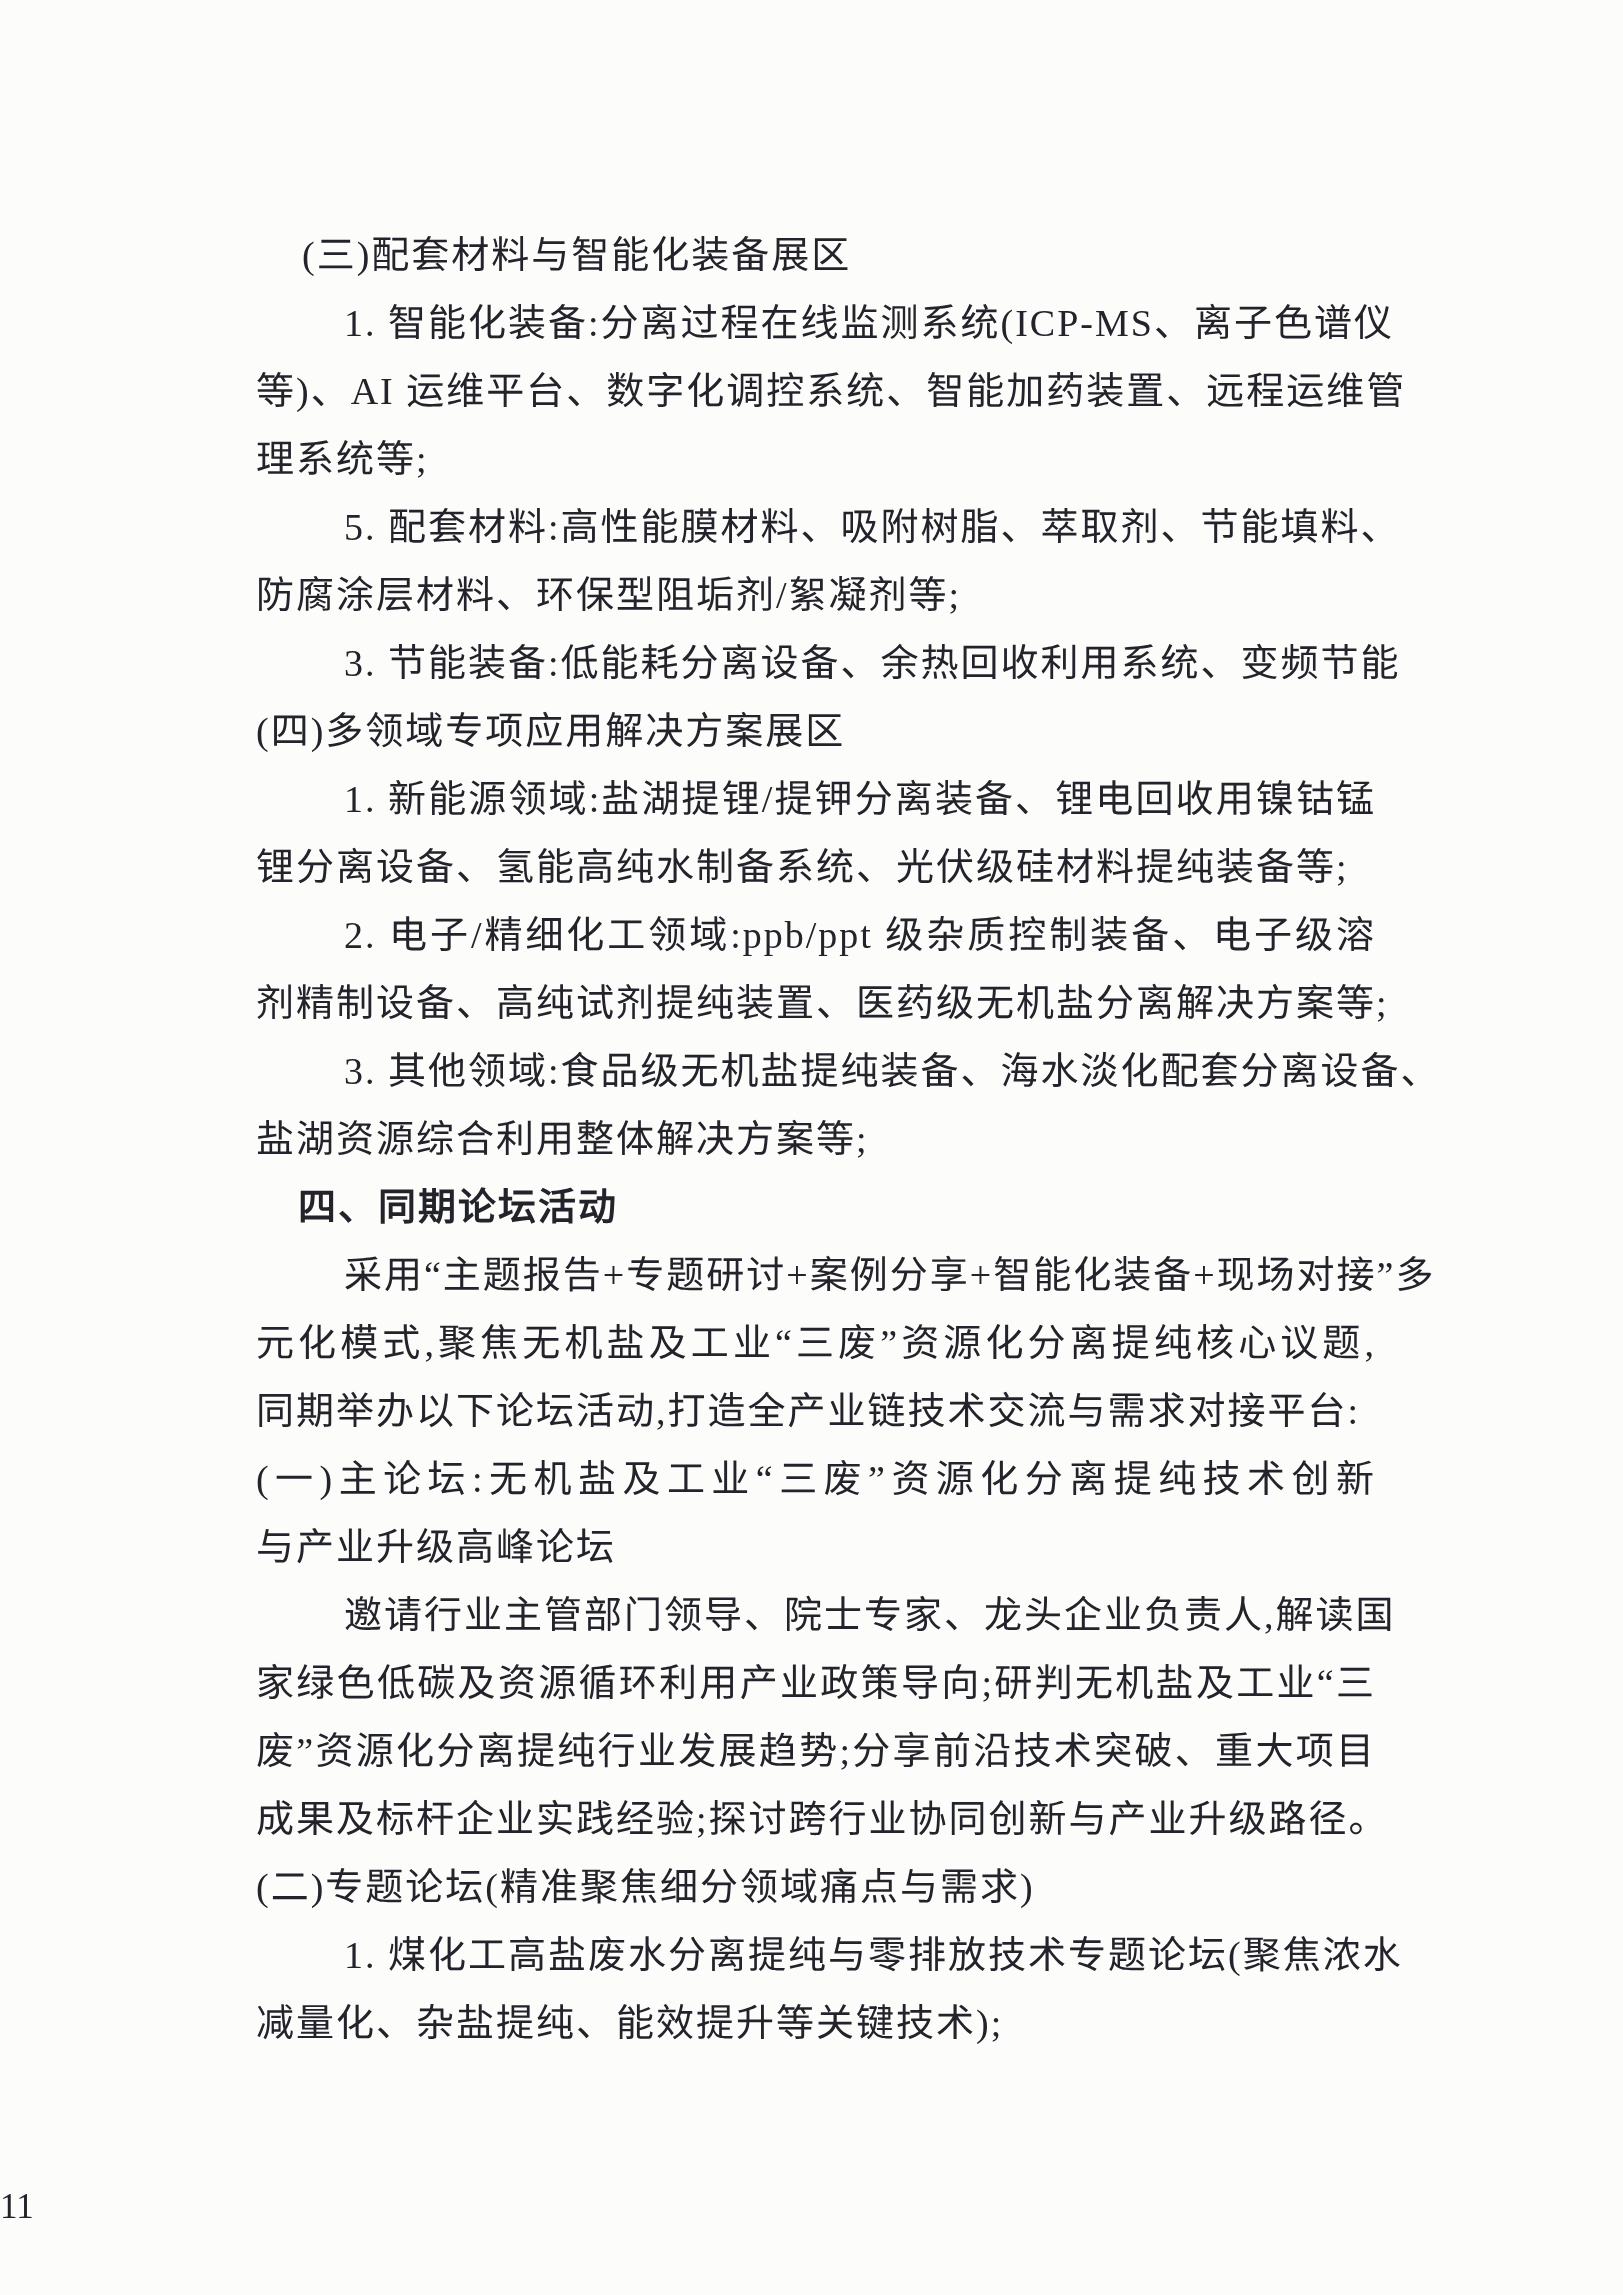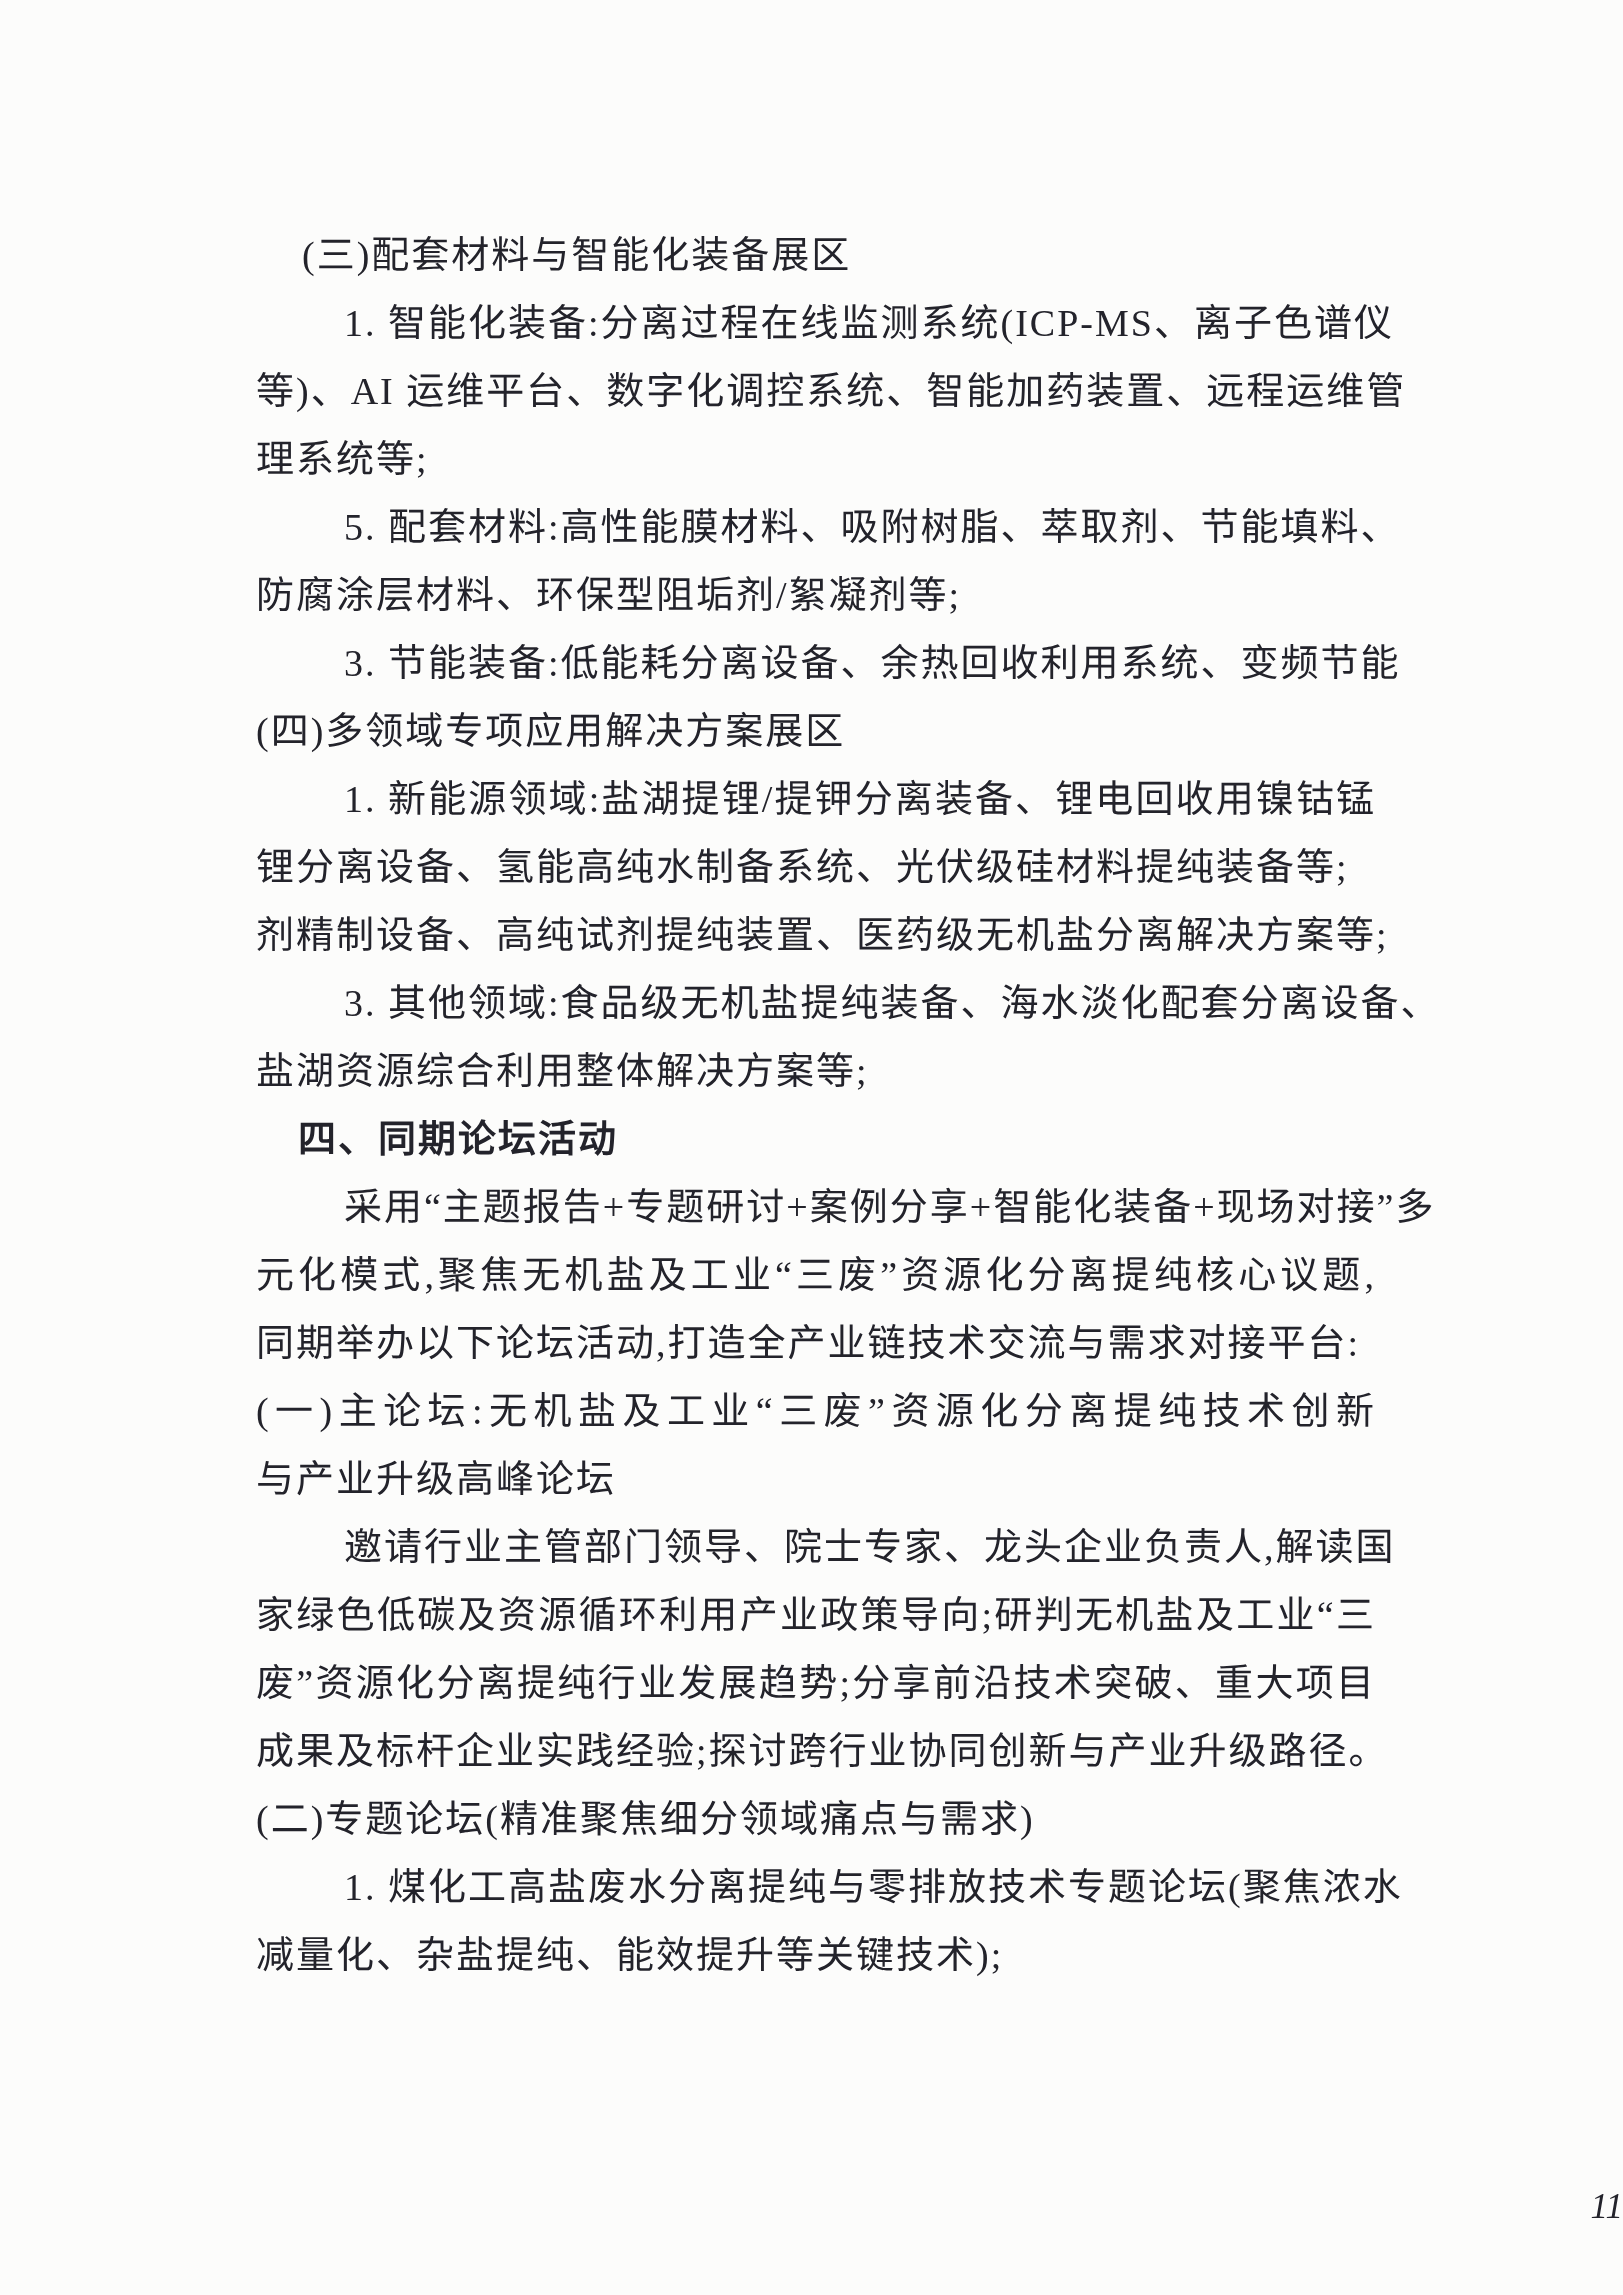--- a/index.html
+++ b/index.html
@@ -37,40 +37,40 @@
   }
   .ind-p  { padding-left: 88px; }
   .ind-h3 { padding-left: 46px;  }
   .ind-h1 { padding-left: 42px;  }
   .bold   { font-weight: 700; }
   .page-num {
     position: absolute;
     top: 2184px;
     left: 0;
     width: 100%;
-    text-align: right;
+    text-align: left;
     font-size: 35px;
     line-height: 46px;
-    font-style: italic;
   }
 </style>
 </head>
 <body>
 
 <div class="doc">
   <div class="ln last ind-h3">(三)配套材料与智能化装备展区</div>
   <div class="ln ind-p">1. 智能化装备:分离过程在线监测系统(ICP-MS、离子色谱仪</div>
   <div class="ln">等)、AI 运维平台、数字化调控系统、智能加药装置、远程运维管</div>
   <div class="ln last">理系统等;</div>
   <div class="ln ind-p">5. 配套材料:高性能膜材料、吸附树脂、萃取剂、节能填料、</div>
   <div class="ln last">防腐涂层材料、环保型阻垢剂/絮凝剂等;</div>
   <div class="ln ind-p">3. 节能装备:低能耗分离设备、余热回收利用系统、变频节能</div>
   <div class="ln last">(四)多领域专项应用解决方案展区</div>
   <div class="ln ind-p">1. 新能源领域:盐湖提锂/提钾分离装备、锂电回收用镍钴锰</div>
   <div class="ln last">锂分离设备、氢能高纯水制备系统、光伏级硅材料提纯装备等;</div>
+  <div class="ln ind-p">2. 电子/精细化工领域:ppb/ppt 级杂质控制装备、电子级溶</div>
   <div class="ln last">剂精制设备、高纯试剂提纯装置、医药级无机盐分离解决方案等;</div>
   <div class="ln ind-p">3. 其他领域:食品级无机盐提纯装备、海水淡化配套分离设备、</div>
   <div class="ln last">盐湖资源综合利用整体解决方案等;</div>
   <div class="ln last ind-h1 bold">四、同期论坛活动</div>
   <div class="ln ind-p">采用“主题报告+专题研讨+案例分享+智能化装备+现场对接”多</div>
   <div class="ln">元化模式,聚焦无机盐及工业“三废”资源化分离提纯核心议题,</div>
   <div class="ln last">同期举办以下论坛活动,打造全产业链技术交流与需求对接平台:</div>
   <div class="ln">(一)主论坛:无机盐及工业“三废”资源化分离提纯技术创新</div>
   <div class="ln last">与产业升级高峰论坛</div>
   <div class="ln ind-p">邀请行业主管部门领导、院士专家、龙头企业负责人,解读国</div>

